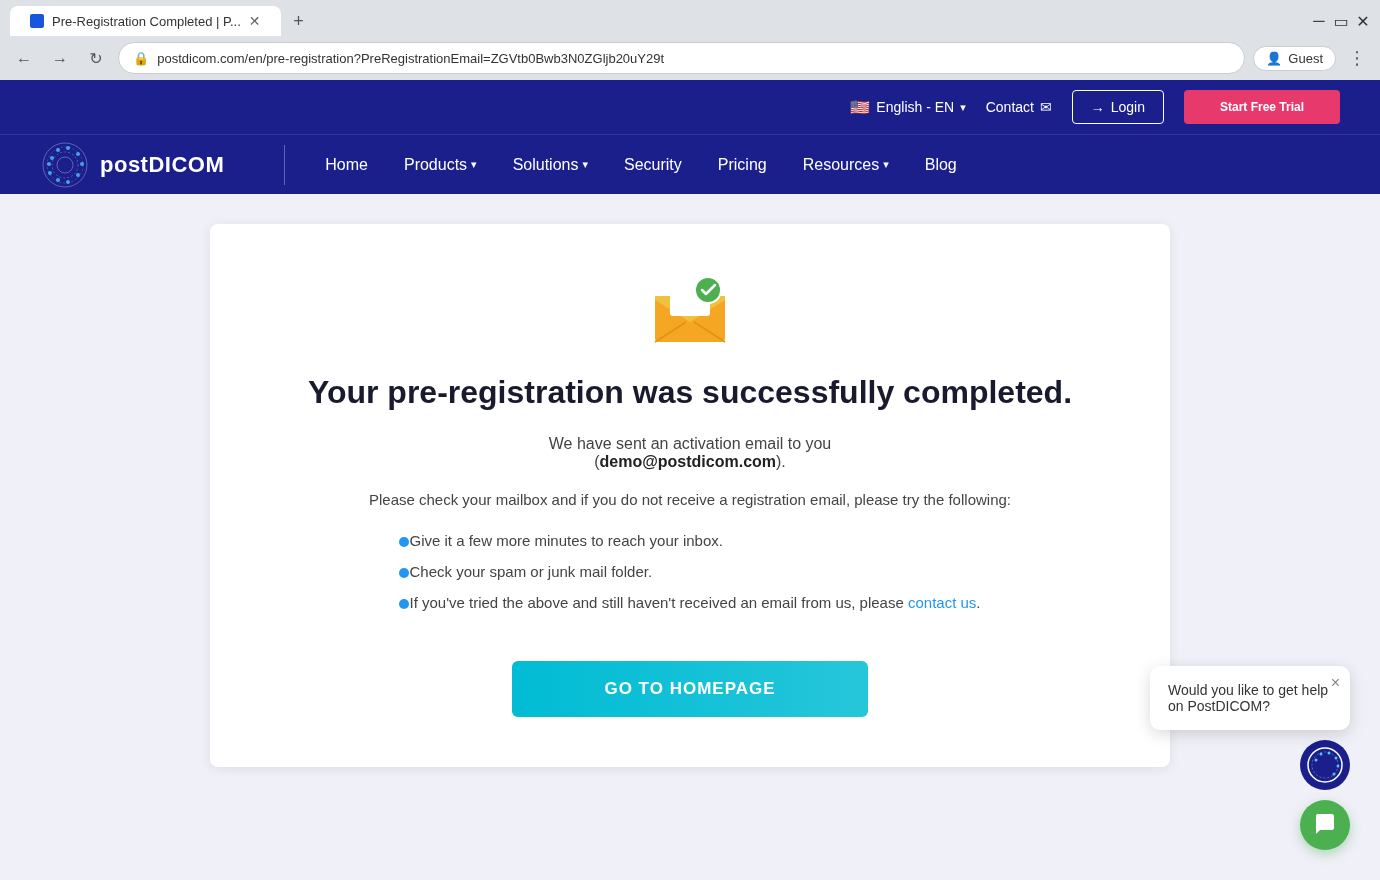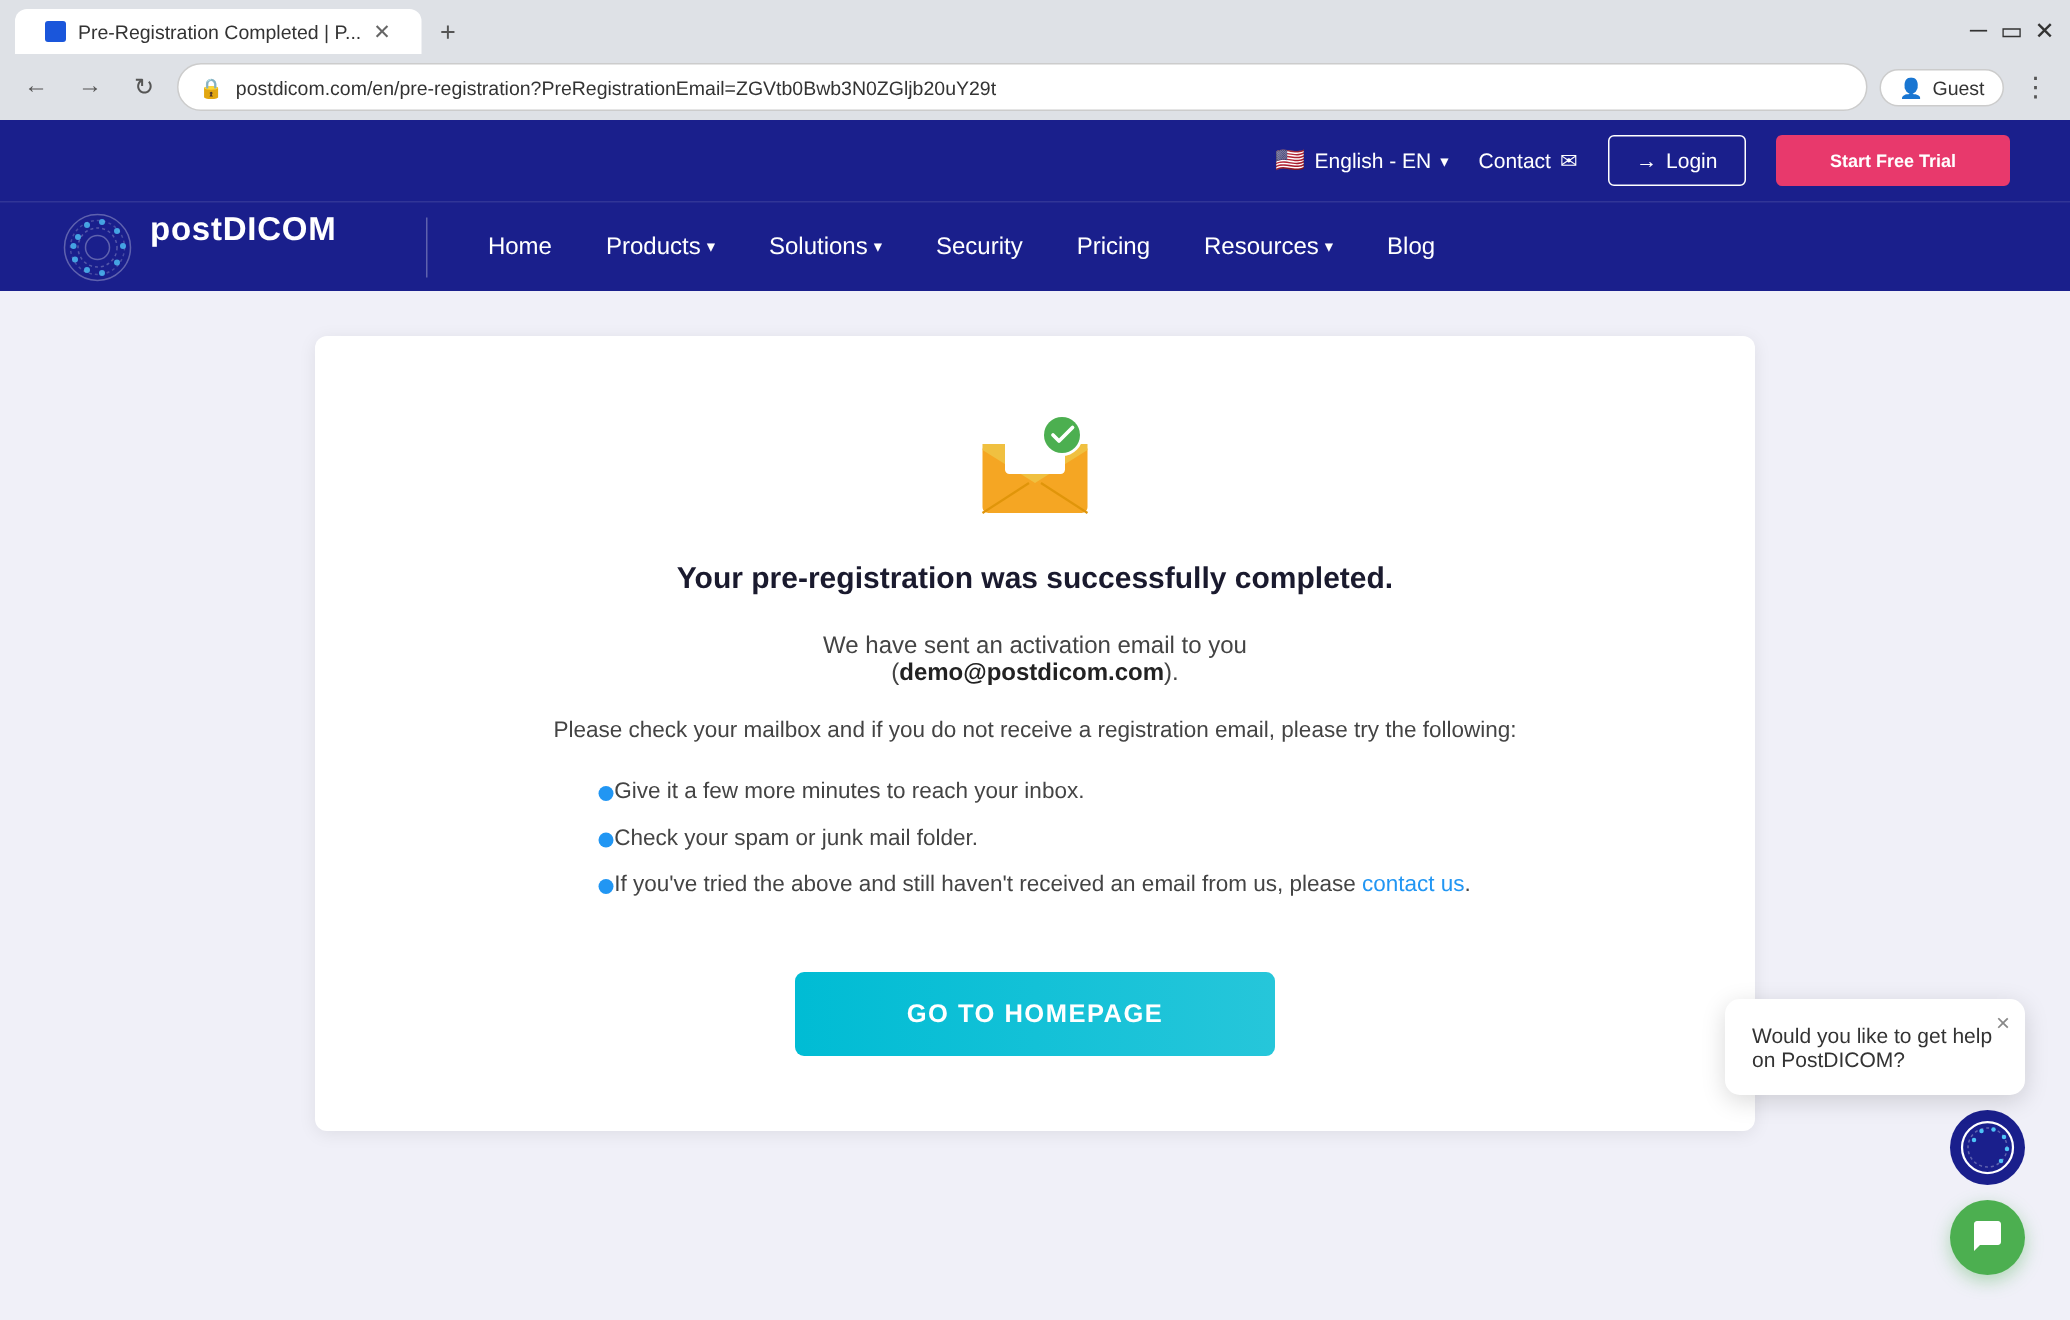--- a/index.html
+++ b/index.html
@@ -29,48 +29,48 @@
     
     .site-header { background: #1a1f8c; }
     .top-bar { display: flex; align-items: center; justify-content: flex-end; padding: 10px 40px; gap: 20px; }
     .lang-selector { display: flex; align-items: center; gap: 6px; color: #fff; font-size: 14px; cursor: pointer; }
     .flag { font-size: 16px; }
     .contact-link { display: flex; align-items: center; gap: 6px; color: #fff; font-size: 14px; cursor: pointer; text-decoration: none; }
     .login-btn { display: flex; align-items: center; gap: 6px; border: 1.5px solid #fff; color: #fff; background: transparent; padding: 8px 18px; border-radius: 4px; font-size: 14px; cursor: pointer; }
     .trial-btn { background: #e8396c; color: #fff; border: none; padding: 10px 36px; border-radius: 4px; font-size: 12px; font-weight: 600; cursor: pointer; }
 
     .nav-bar { display: flex; align-items: center; padding: 0 40px; height: 60px; border-top: 1px solid rgba(255,255,255,0.1); }
-    .logo { display: flex; align-items: flex-start; gap: 10px; margin-right: 60px; }
+    .logo { display: flex; align-items: center; gap: 10px; margin-right: 60px; }
     .logo-icon { width: 50px; height: 50px; }
     .logo-text { color: #fff; font-size: 22px; font-weight: 600; letter-spacing: 0.5px; }
     .logo-divider { width: 1px; height: 40px; background: rgba(255,255,255,0.3); margin-right: 40px; }
     .nav-links { display: flex; align-items: center; gap: 36px; }
     .nav-link { color: #fff; font-size: 16px; text-decoration: none; cursor: pointer; display: flex; align-items: center; gap: 4px; }
     .chevron { font-size: 11px; }
 
     
     .main-content { padding: 30px 40px; display: flex; justify-content: center; }
     .card { background: #fff; border-radius: 8px; max-width: 960px; width: 100%; padding: 50px 80px; text-align: center; box-shadow: 0 2px 12px rgba(0,0,0,0.08); }
 
     .email-icon-wrap { margin-bottom: 24px; }
     .email-icon-svg { display: inline-block; }
 
-    .success-title { font-size: 20px; font-weight: 700; color: #1a1a2e; margin-bottom: 24px; }
+    .success-title { font-size: 32px; font-weight: 700; color: #1a1a2e; margin-bottom: 24px; }
 
     .activation-text { font-size: 16px; color: #444; margin-bottom: 6px; }
     .email-bold { font-weight: 700; color: #222; }
 
     .instruction-text { font-size: 15px; color: #444; margin: 20px 0 24px; text-align: center; }
 
     .bullet-list { text-align: left; margin: 0 auto 36px; display: inline-block; }
     .bullet-item { display: flex; align-items: flex-start; margin-bottom: 14px; font-size: 15px; color: #444; }
     .bullet-dot { width: 10px; height: 10px; background: #2196f3; border-radius: 50%; margin-top: 5px; flex-shrink: 0; }
     .contact-link-inline { color: #2196f3; text-decoration: none; cursor: pointer; }
 
-    .homepage-btn { display: inline-block; background: linear-gradient(90deg, #00bcd4, #26c6da); color: #fff; font-size: 17px; font-weight: 700; letter-spacing: 1px; padding: 18px 13px; border-radius: 6px; width: 320px; cursor: pointer; border: none; text-transform: uppercase; }
+    .homepage-btn { display: inline-block; background: linear-gradient(90deg, #00bcd4, #26c6da); color: #fff; font-size: 17px; font-weight: 700; letter-spacing: 1px; padding: 18px 13px; border-radius: 6px; width: 356px; cursor: pointer; border: none; text-transform: uppercase; }
 
     
     .chat-widget { position: fixed; bottom: 30px; right: 30px; display: flex; flex-direction: column; align-items: flex-end; gap: 10px; }
     .chat-popup { background: #fff; border-radius: 10px; padding: 16px 18px; max-width: 200px; font-size: 14px; color: #333; box-shadow: 0 4px 16px rgba(0,0,0,0.15); position: relative; }
     .chat-close { position: absolute; top: 8px; right: 10px; color: #888; cursor: pointer; font-size: 16px; }
     .chat-avatar { width: 50px; height: 50px; background: #1a1f8c; border-radius: 50%; display: flex; align-items: center; justify-content: center; cursor: pointer; overflow: hidden; }
     .chat-open-btn { width: 50px; height: 50px; background: #4caf50; border-radius: 50%; display: flex; align-items: center; justify-content: center; cursor: pointer; box-shadow: 0 4px 12px rgba(76,175,80,0.4); }
   </style>
 </head>
 <body>

